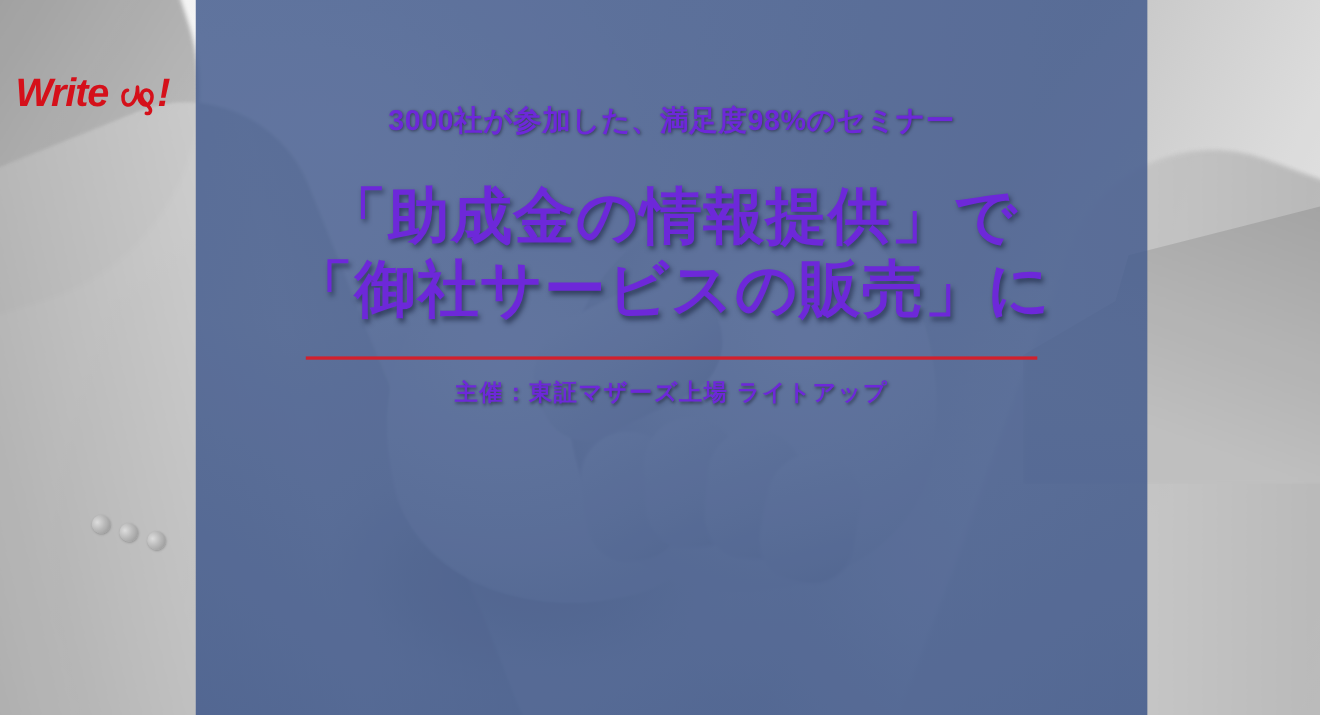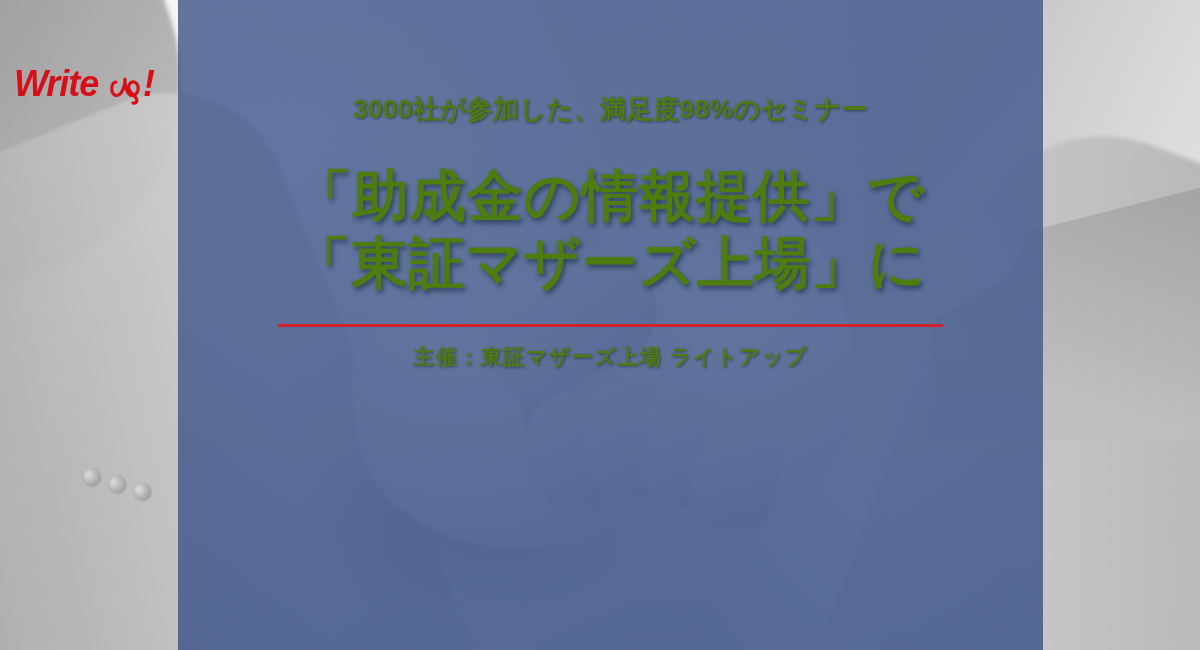--- a/index.html
+++ b/index.html
@@ -180,21 +180,21 @@
 
   
   .content {
     position: absolute;
     left: 178px; top: 0;
     width: 865px; height: 541px;
     display: flex;
     flex-direction: column;
     align-items: center;
     text-align: center;
-    color: #4d7c0f;
+    color: #6d28d9;
   }
 
   .eyebrow {
     margin-top: 92px;
     font-size: 26px;
     font-weight: bold;
     letter-spacing: 0.5px;
     text-shadow: 1px 1px 3px rgba(0,0,0,0.45);
     white-space: nowrap;
   }
@@ -285,21 +285,21 @@
       <text x="131" y="38" font-family="'Liberation Sans','DejaVu Sans',sans-serif" font-size="36" font-weight="bold" font-style="italic" fill="#d5101a">!</text>
     </svg>
   </div>
 
   <div class="content">
 
     <div class="eyebrow">3000社が参加した、満足度98%のセミナー</div>
 
     <div class="headline">
       <div class="headline-line">「助成金の情報提供」で</div>
-      <div class="headline-line">「東証マザーズ上場」に</div>
+      <div class="headline-line">「御社サービスの販売」に</div>
     </div>
 
     <div class="divider"></div>
 
     <div class="organizer">主催：東証マザーズ上場 ライトアップ</div>
   </div>
 
 </div>
 
 </body></html>

